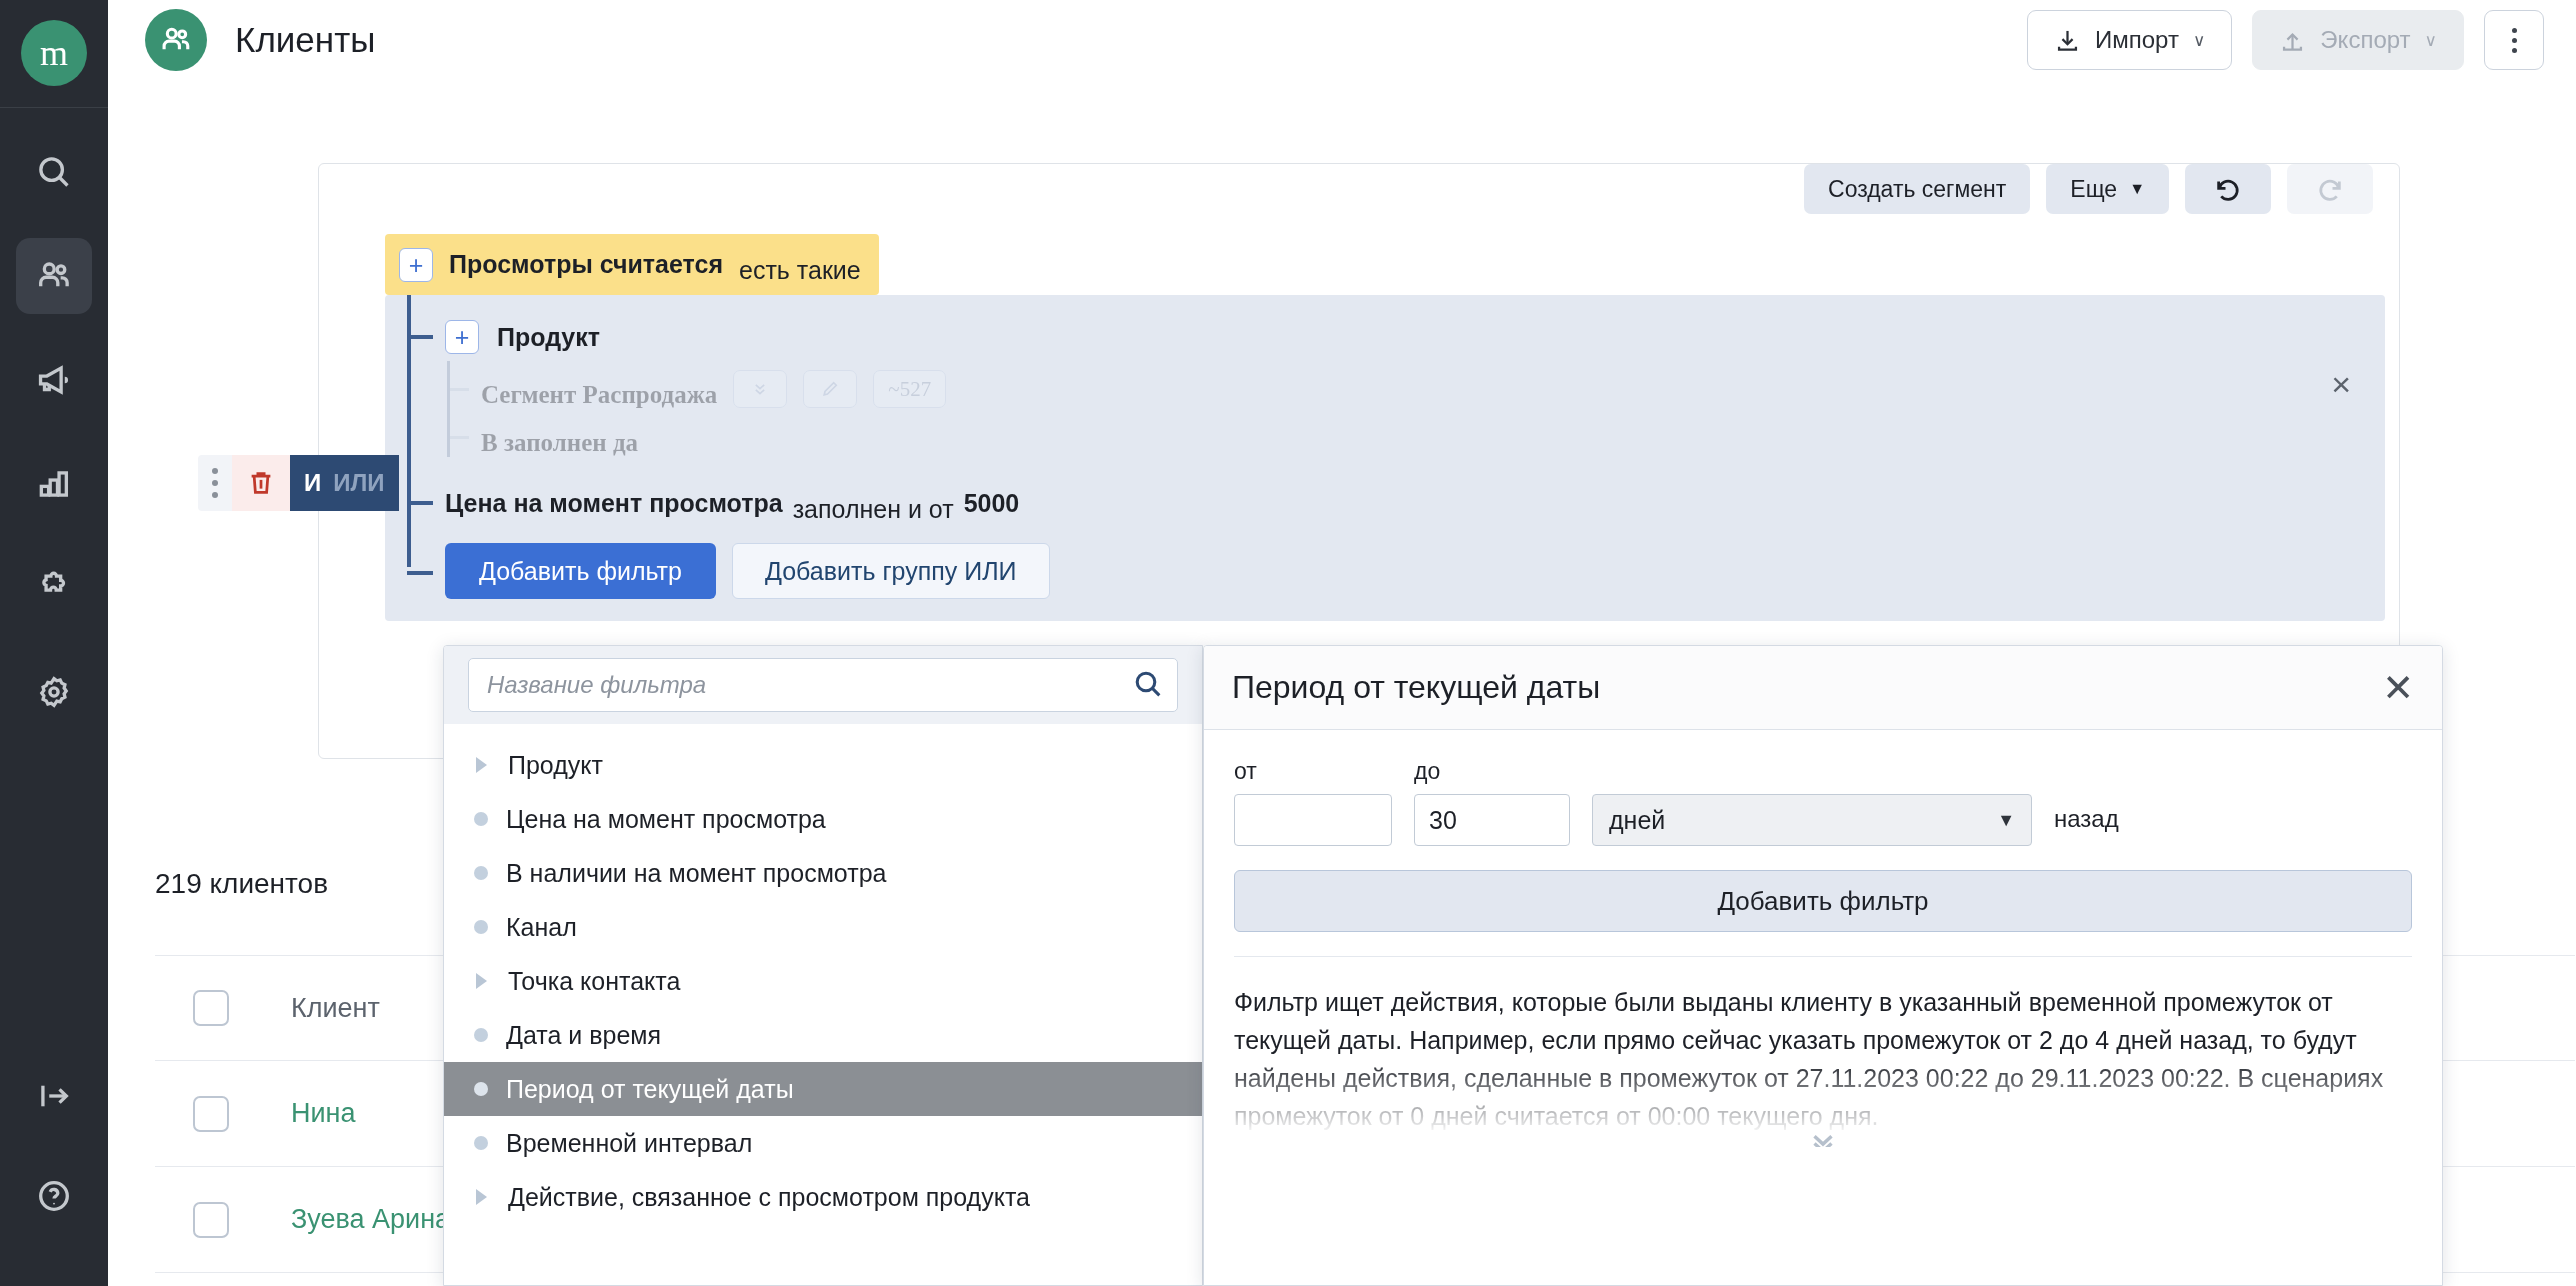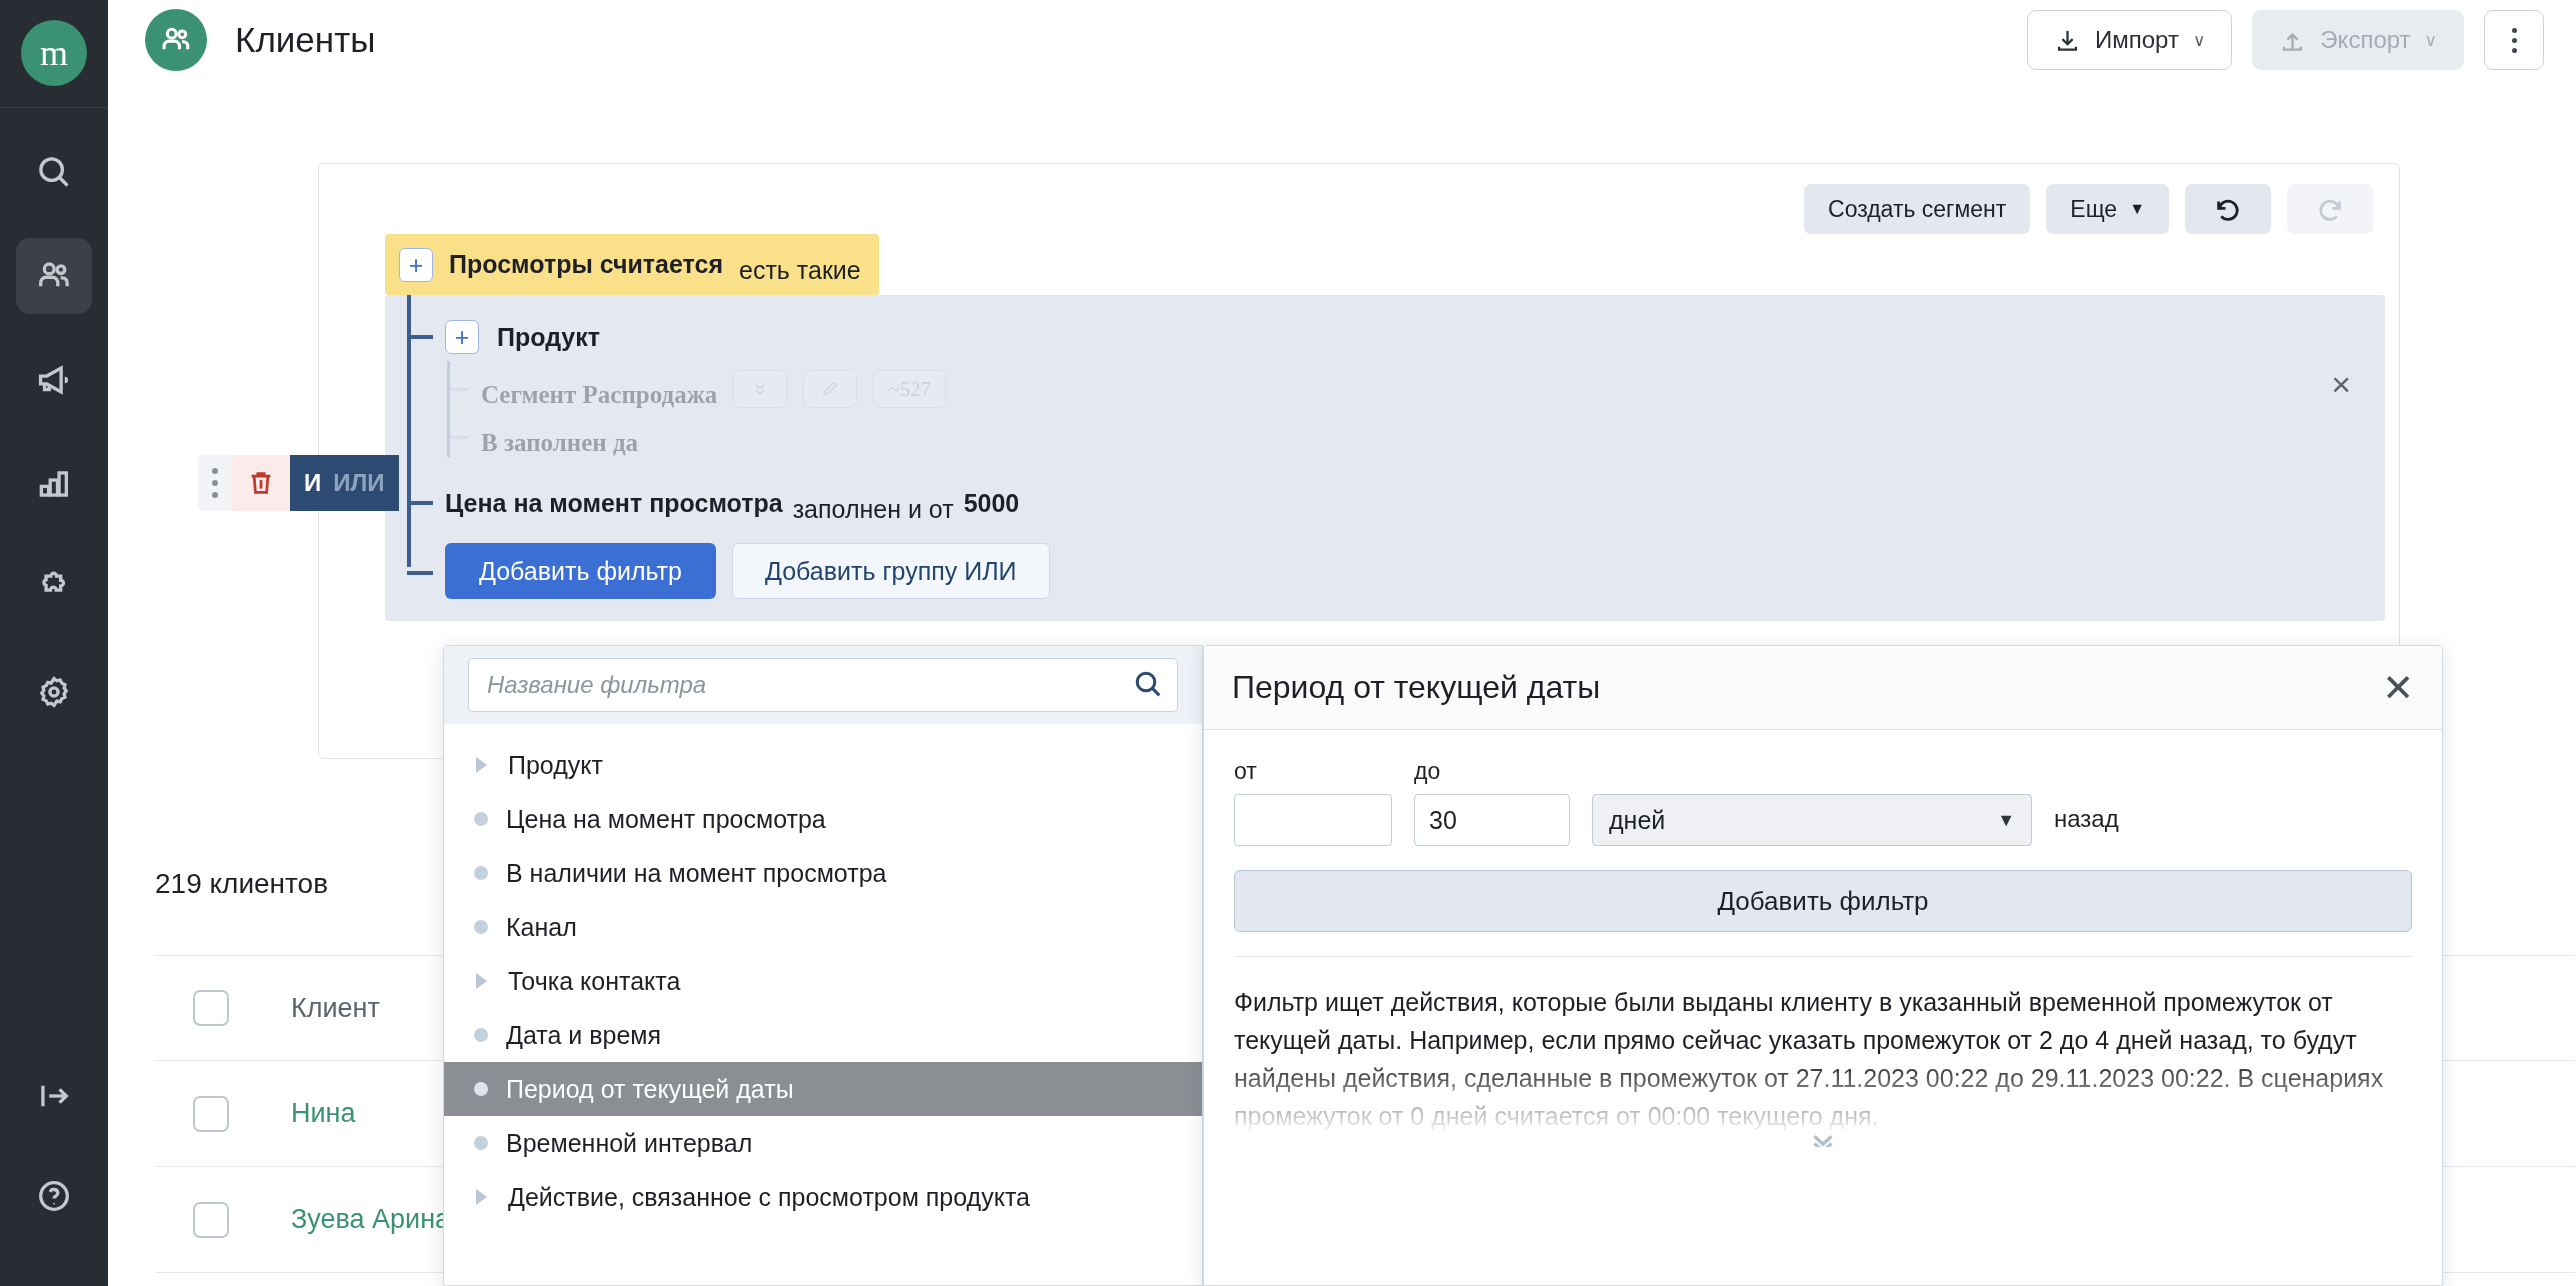--- a/index.html
+++ b/index.html
@@ -62,21 +62,21 @@
     display: flex; flex-direction: column; align-items: center; justify-content: center; gap: 5px;
   }
   .kebab i { width: 5px; height: 5px; border-radius: 50%; background: #3f454e; display: block; }
 
   
   .filter-card {
     position: absolute; left: 318px; top: 163px; width: 2082px; height: 596px;
     background: #fff; border: 1px solid #dfe3e8; border-radius: 6px;
   }
   .filter-toolbar {
-    height: 70px; display: flex; align-items: flex-end; justify-content: flex-end;
+    height: 70px; display: flex; align-items: flex-start; justify-content: flex-end;
     gap: 16px; padding-right: 26px;
   }
   .tbtn {
     height: 50px; border-radius: 7px; background: #e2e7f0; border: none;
     padding: 0 24px; font-size: 23px; color: #1d2027;
     display: flex; align-items: center; gap: 12px;
   }
   .tbtn.icon { width: 86px; justify-content: center; padding: 0; }
   .tbtn.muted { background: #f2f4f8; }
   .tbtn .tri { font-size: 16px; }

